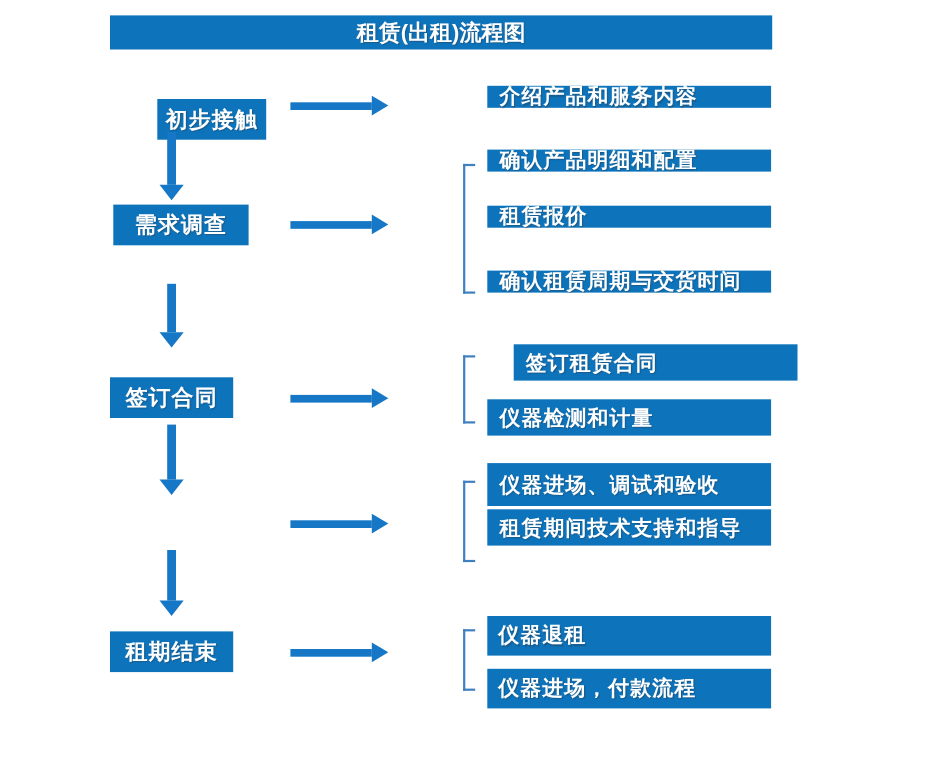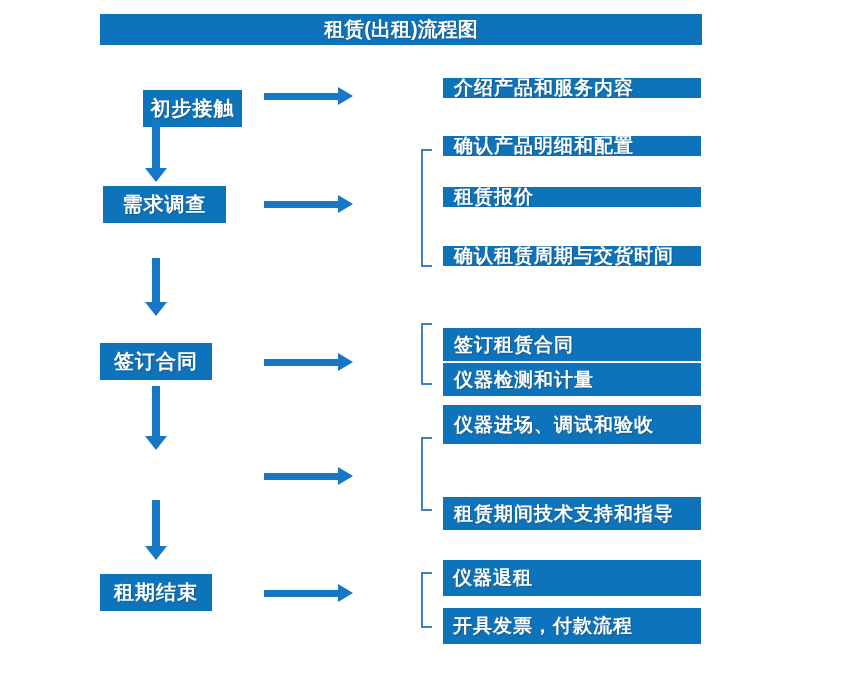--- a/index.html
+++ b/index.html
@@ -129,22 +129,22 @@
   <div class="bracket" style="top:323px;height:62px;"></div>
   <div class="bracket" style="top:437px;height:74px;"></div>
   <div class="bracket" style="top:572px;height:56px;"></div>
 
   <div class="detail-box" style="top:78px;">介绍产品和服务内容</div>
 
   <div class="detail-box" style="top:136px;">确认产品明细和配置</div>
   <div class="detail-box" style="top:187px;">租赁报价</div>
   <div class="detail-box" style="top:246px;text-align:right;">确认租赁周期与交货时间</div>
 
-  <div class="detail-box" style="top:328px;height:33px;">签订租赁合同</div>
+  <div class="detail-box" style="top:313px;height:33px;margin-left:24px;">签订租赁合同</div>
   <div class="detail-box" style="top:363px;height:33px;">仪器检测和计量</div>
 
-  <div class="detail-box" style="top:405px;height:39px;">仪器进场、调试和验收</div>
-  <div class="detail-box" style="top:497px;height:33px;">租赁期间技术支持和指导</div>
+  <div class="detail-box" style="top:421px;height:39px;">仪器进场、调试和验收</div>
+  <div class="detail-box" style="top:463px;height:33px;">租赁期间技术支持和指导</div>
 
   <div class="detail-box tall" style="top:560px;">仪器退租</div>
-  <div class="detail-box tall" style="top:608px;">开具发票，付款流程</div>
+  <div class="detail-box tall" style="top:608px;">仪器进场，付款流程</div>
 
 </div>
 
 </body></html>

